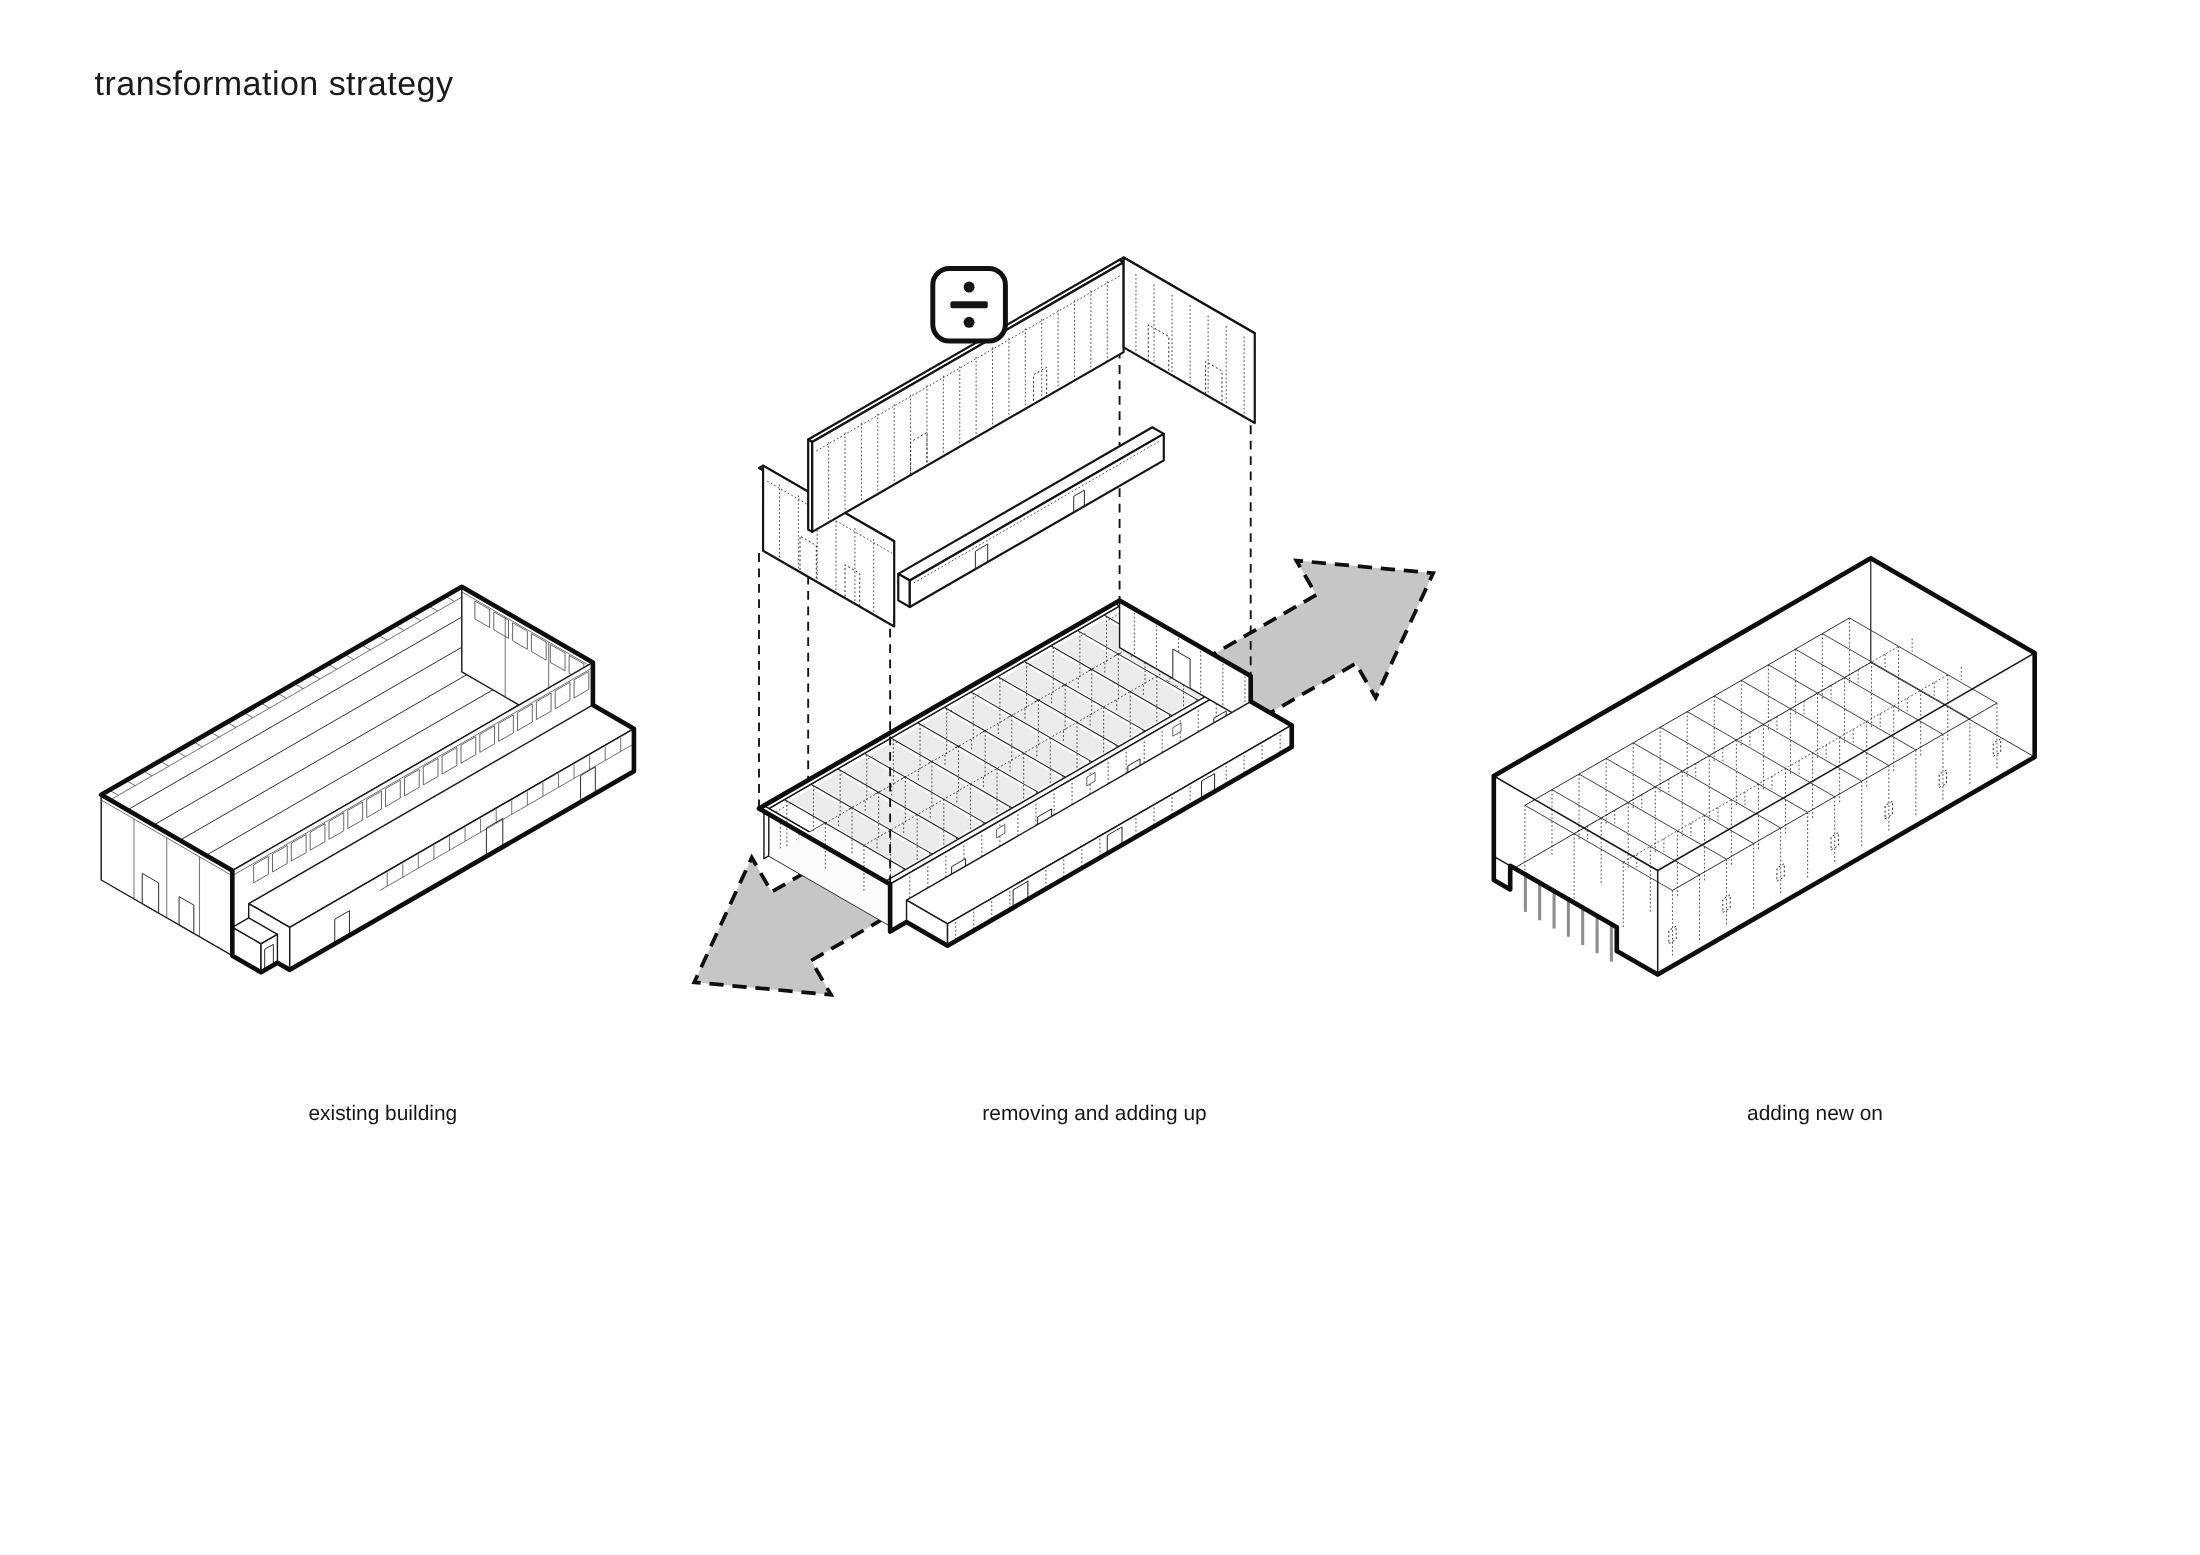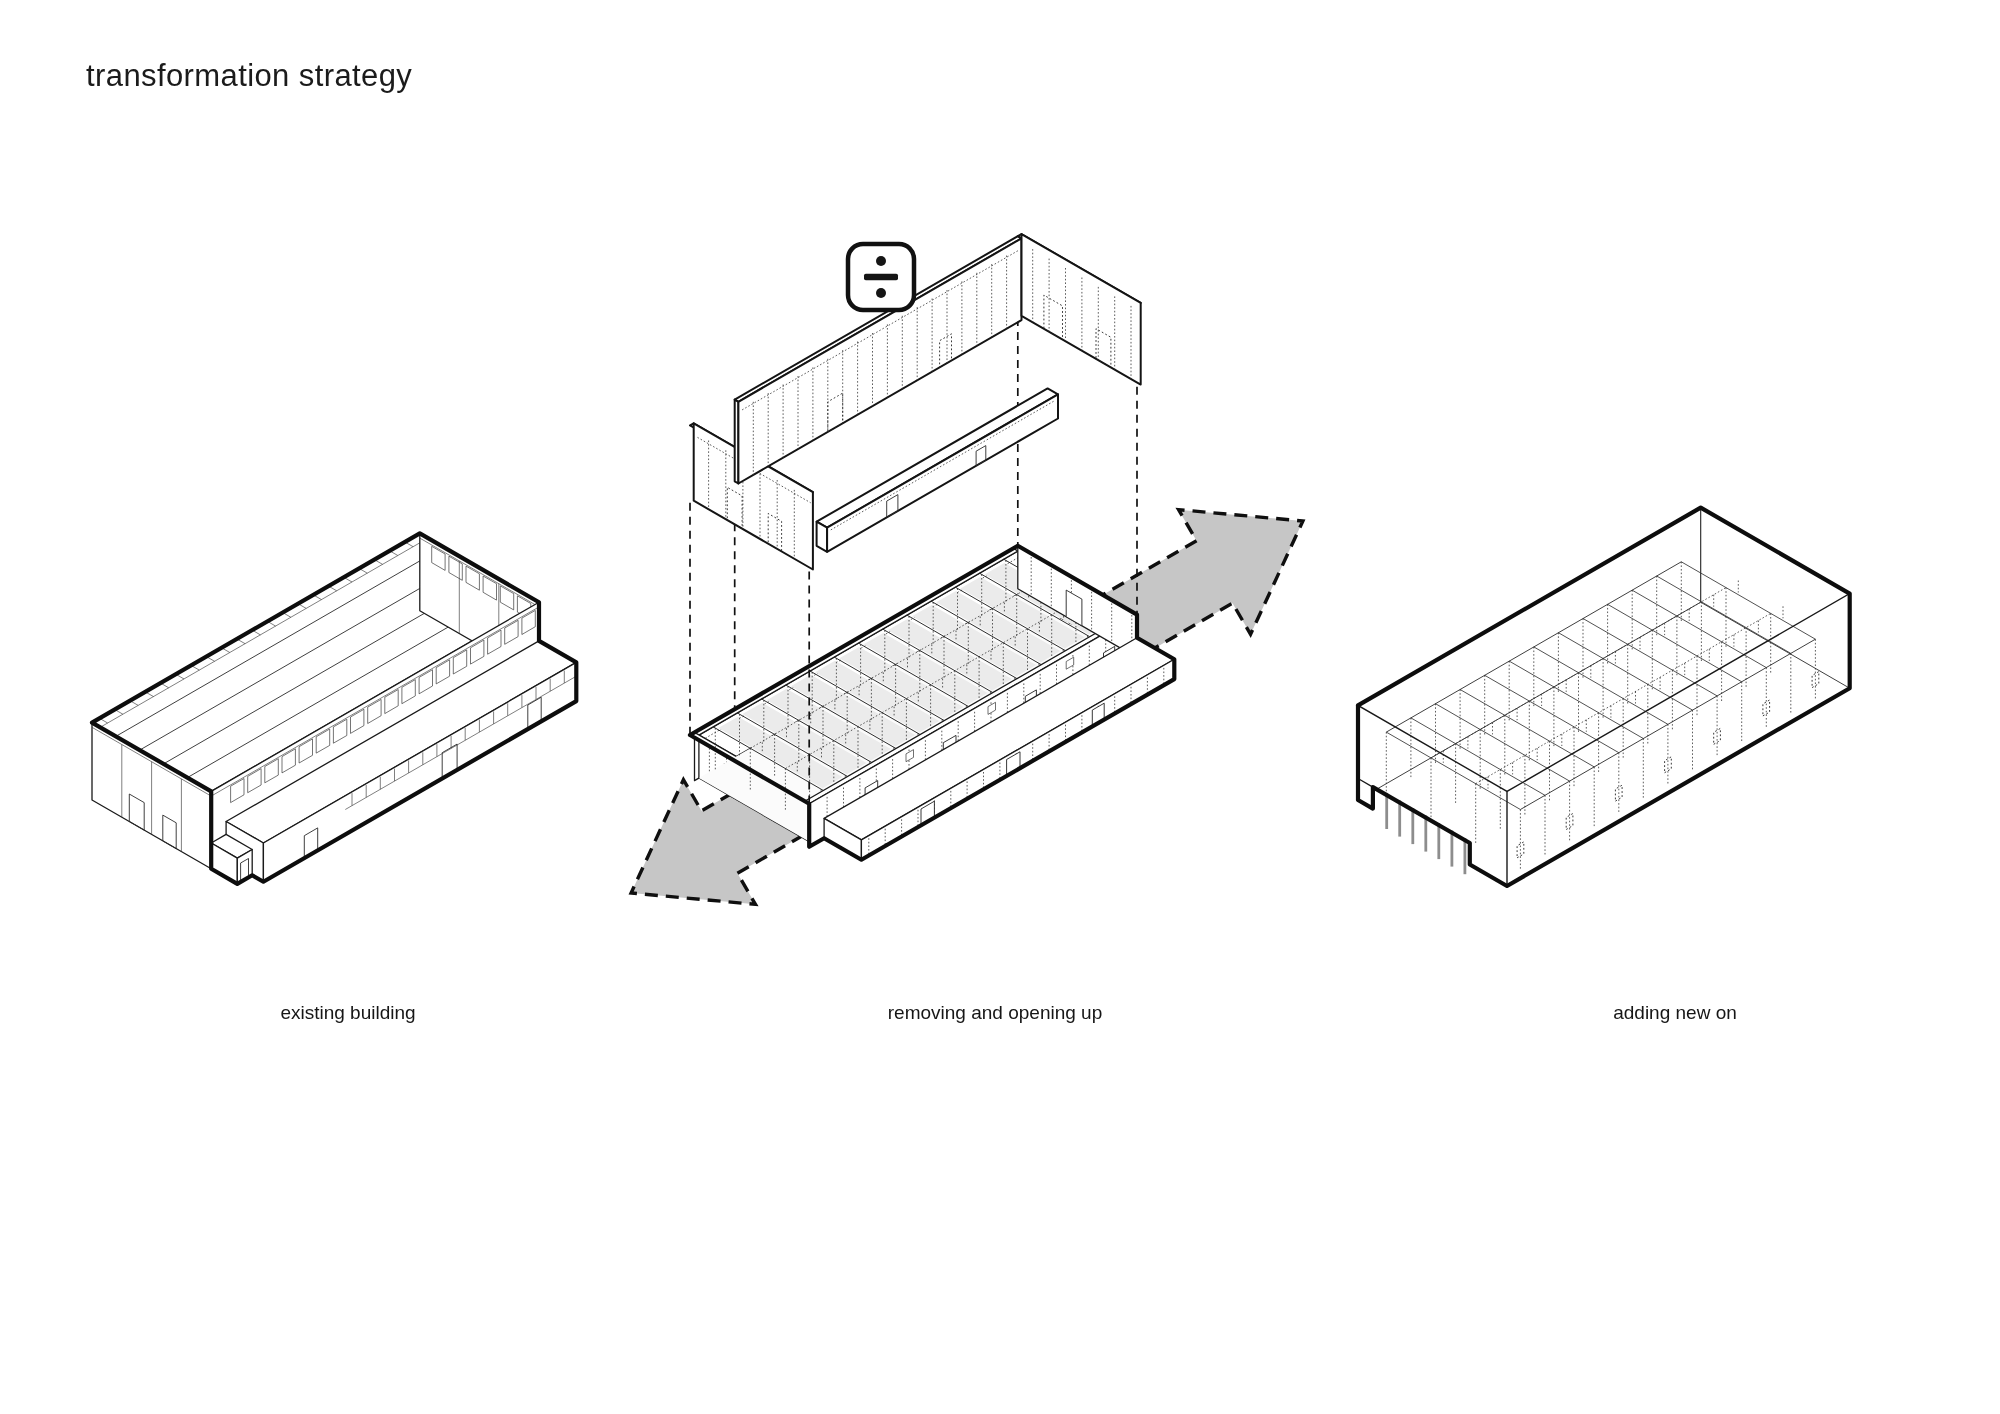--- a/index.html
+++ b/index.html
@@ -3,21 +3,21 @@
 <meta charset="utf-8">
 <style>
   html,body{margin:0;padding:0;background:#ffffff;}
   .page{position:relative;width:2000px;height:1414px;background:#fff;overflow:hidden;
         font-family:"Liberation Sans",sans-serif;}
   #scene{position:absolute;left:0;top:0;}
   .title{position:absolute;left:86px;top:58px;font-size:31px;letter-spacing:.4px;
          color:#1b1b1b;font-weight:400;}
   .caption{position:absolute;top:1002px;transform:translateX(-50%);font-size:19px;
            color:#161616;white-space:nowrap;}
-  .cap-0{left:348px;} .cap-1{left:995px;} .cap-2{left:1650px;margin-left:25px;}
+  .cap-0{left:348px;} .cap-1{left:995px;} .cap-2{left:1650px;}
 </style>
 </head>
 <body>
 
 <div class="page">
   <div class="title">transformation strategy</div>
   <svg id="scene" width="2000" height="1414" viewBox="0 0 2000 1414">
       <g>
         <polygon points="92,722.6 419.8,533.4 539,602.2 211.2,791.4" fill="#ffffff" stroke="#1a1a1a" stroke-width="1.3" stroke-linejoin="round"></polygon>
         <line x1="115.8" y1="736.4" x2="443.6" y2="547.2" fill="none" stroke="#2a2a2a" stroke-width="0.9"></line>
@@ -488,15 +488,15 @@
         <line x1="1438.8" y1="823" x2="1438.8" y2="859.1" fill="none" stroke="#8d8d8d" stroke-width="2.8"></line>
         <line x1="1451.9" y1="830.5" x2="1451.9" y2="866.6" fill="none" stroke="#8d8d8d" stroke-width="2.8"></line>
         <line x1="1464.9" y1="838.1" x2="1464.9" y2="874.2" fill="none" stroke="#8d8d8d" stroke-width="2.8"></line>
         <polygon points="1358,778.5 1372.9,787.1 1372.9,808.6 1358,800" fill="#ffffff" stroke="#1a1a1a" stroke-width="1.3" stroke-linejoin="round"></polygon>
         <polygon points="1358,705.4 1700.7,507.6 1849.7,593.6 1507,791.4" fill="none" stroke="#191919" stroke-width="1.4"></polygon>
         <line x1="1507" y1="791.4" x2="1507" y2="886" fill="none" stroke="#191919" stroke-width="1.4"></line>
         <polyline points="1358,705.4 1700.7,507.6 1849.7,593.6 1849.7,688.2 1507,886 1469.8,864.5 1469.8,843 1372.9,787.1 1372.9,808.6 1358,800 1358,705.4" fill="none" stroke="#0d0d0d" stroke-width="4.2" stroke-linejoin="round" stroke-linecap="round"></polyline>
       </g>
     </svg>
   <div class="caption cap-0">existing building</div>
-  <div class="caption cap-1">removing and opening up</div>
+  <div class="caption cap-1">removing and adding up</div>
   <div class="caption cap-2">adding new on</div>
 </div>
 
 </body></html>

